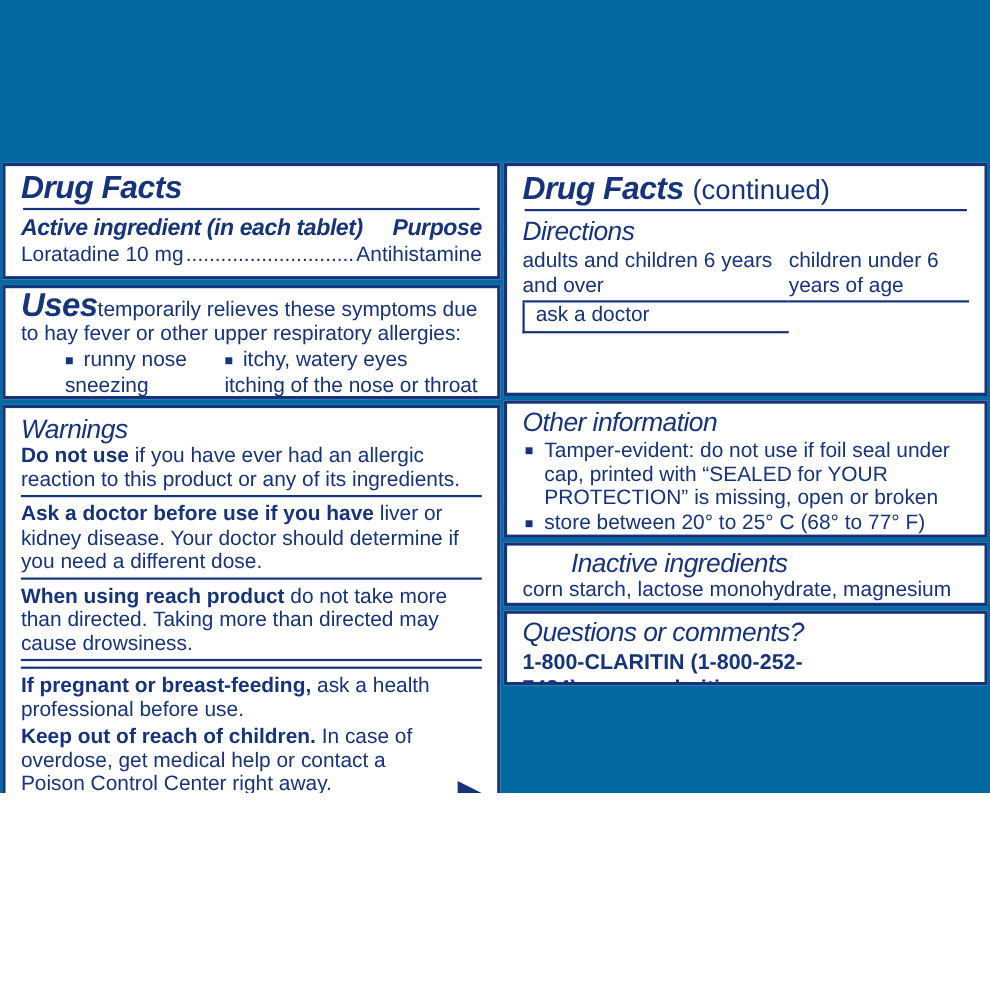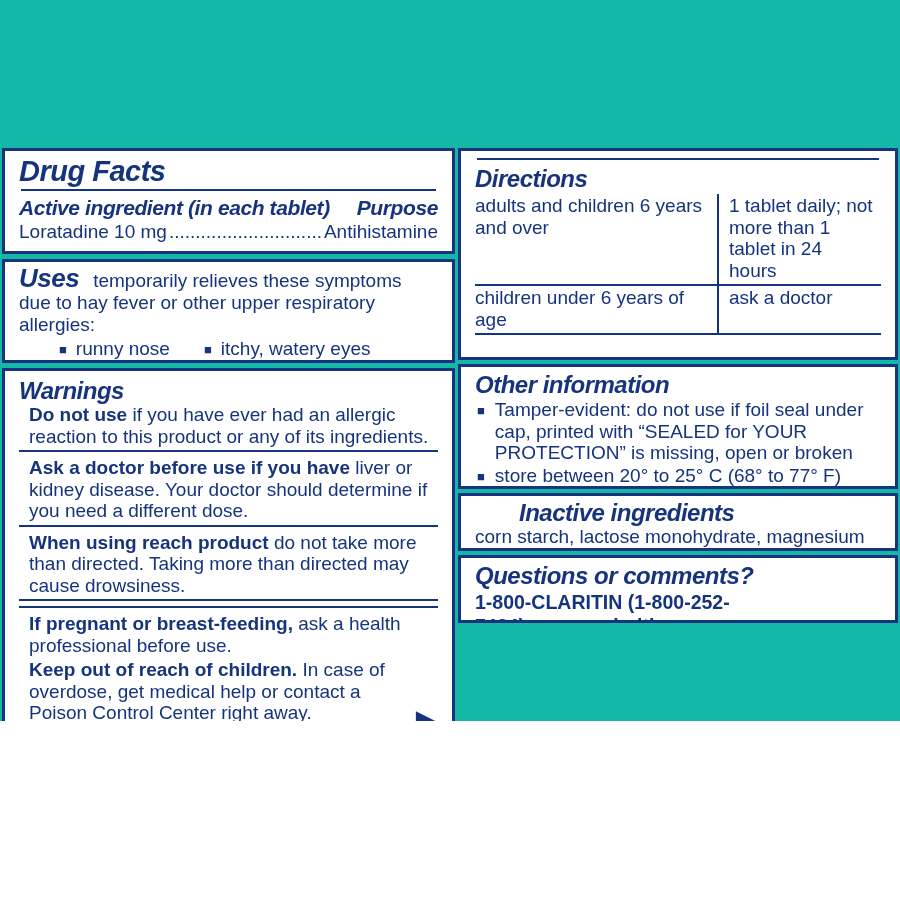--- a/index.html
+++ b/index.html
@@ -1,42 +1,42 @@
 <!DOCTYPE html>
 <html><head>
 <meta charset="utf-8">
 <style>
   html,body{margin:0;padding:0;background:#ffffff;}
-  .canvas{position:relative;width:900px;height:721px;background:#14b8a6;overflow:hidden;
+  .canvas{position:relative;width:900px;height:721px;background:#0369a1;overflow:hidden;
           font-family:"Liberation Sans","DejaVu Sans",sans-serif;color:#16337e;}
   .col{position:absolute;top:148px;display:flex;flex-direction:column;}
   .col-left{left:2px;width:453px;}
   .col-right{left:458px;width:440px;}
   .box{border:3px solid #16337e;background:#ffffff;box-sizing:border-box;
        padding:4px 14px 4px 14px;overflow:hidden;}
   .gap{height:5px;flex:0 0 auto;}
   .box-title{font-size:29px;font-weight:bold;font-style:italic;line-height:32px;letter-spacing:-0.5px;}
   .title-cont{font-size:25px;font-weight:normal;font-style:normal;margin-left:8px;}
   .title-rule{border-bottom:2.5px solid #16337e;margin:2px 2px 5px 2px;}
-  .section-heading{font-size:24px;font-weight:bold;font-style:italic;line-height:27px;letter-spacing:-0.5px;}
+  .section-heading{font-size:24px;font-weight:normal;font-style:italic;line-height:27px;letter-spacing:-0.5px;}
   .body-text,.cell,.bullet-label{font-size:19px;line-height:21.5px;}
   .b{font-weight:bold;}
   
   .ai-row{display:flex;justify-content:space-between;align-items:baseline;margin-top:2px;}
   .ai-h{font-size:21px;font-weight:bold;font-style:italic;letter-spacing:-0.4px;}
   .leader-row{display:flex;align-items:baseline;font-size:19px;line-height:23px;}
   .leader-dots{flex:1;overflow:hidden;white-space:nowrap;margin:0 2px;}
   
   .uses-p{margin:0;font-size:19px;line-height:22px;}
-  .uses-h{font-size:26px;font-weight:bold;font-style:italic;margin-right:14px;letter-spacing:-0.5px;}
+  .uses-h{font-size:30px;font-weight:bold;font-style:italic;letter-spacing:-0.5px;}
   .bullets-grid{display:grid;grid-template-columns:145px 1fr;margin:2px 0 0 40px;row-gap:1px;}
   .bullet-item{display:flex;align-items:baseline;}
   .bullet-icon{font-size:13px;margin-right:9px;position:relative;top:-1px;}
   
-  .warn-p{margin:0 0 3px 10px;font-size:19px;line-height:21.5px;}
+  .warn-p{margin:0 0 3px 0;font-size:19px;line-height:21.5px;}
   .divider{border-top:2px solid #16337e;margin:3px 0 5px 0;}
   .box-warn{position:relative;}
   .arrow-glyph{position:absolute;right:10px;bottom:8px;font-size:34px;line-height:34px;
                font-family:"DejaVu Sans",sans-serif;}
   
   .dir-table{display:grid;grid-template-columns:242px 1fr;margin-top:2px;}
   .cell{padding:1px 8px 3px 0;}
   .cell-r{border-left:2.5px solid #16337e;padding-left:10px;}
   .row-line{border-bottom:2px solid #16337e;}
   
@@ -102,25 +102,25 @@
       <div class="divider"></div>
       <p class="warn-p"><span class="b">If pregnant or breast-feeding,</span><span> ask a health professional before use.</span></p>
       <p class="warn-p" style="width:365px;"><span class="b">Keep out of reach of children.</span><span> In case of overdose, get medical help or contact a Poison Control Center right away.</span></p>
       <span class="arrow-glyph">▶</span>
     </div>
   </div>
 
   <div class="col col-right">
 
     <div class="box" style="height:212px;padding-top:5px;">
+      <div><span class="box-title">Drug Facts</span><span class="title-cont">(continued)</span></div>
       <div class="title-rule"></div>
       <div class="section-heading">Directions</div>
       <div class="dir-table">
         <div class="cell row-line">adults and children 6 years and over</div>
-        <div class="cell cell-r row-line">1 tablet daily; not more than 1 tablet in 24 hours</div>
         <div class="cell row-line">children under 6 years of age</div>
         <div class="cell cell-r row-line">ask a doctor</div>
 
       </div>
     </div>
 
     <div class="gap" style="height:4px;"></div>
 
     <div class="box" style="height:125px;padding-top:4px;">
       <div class="section-heading">Other information</div>

